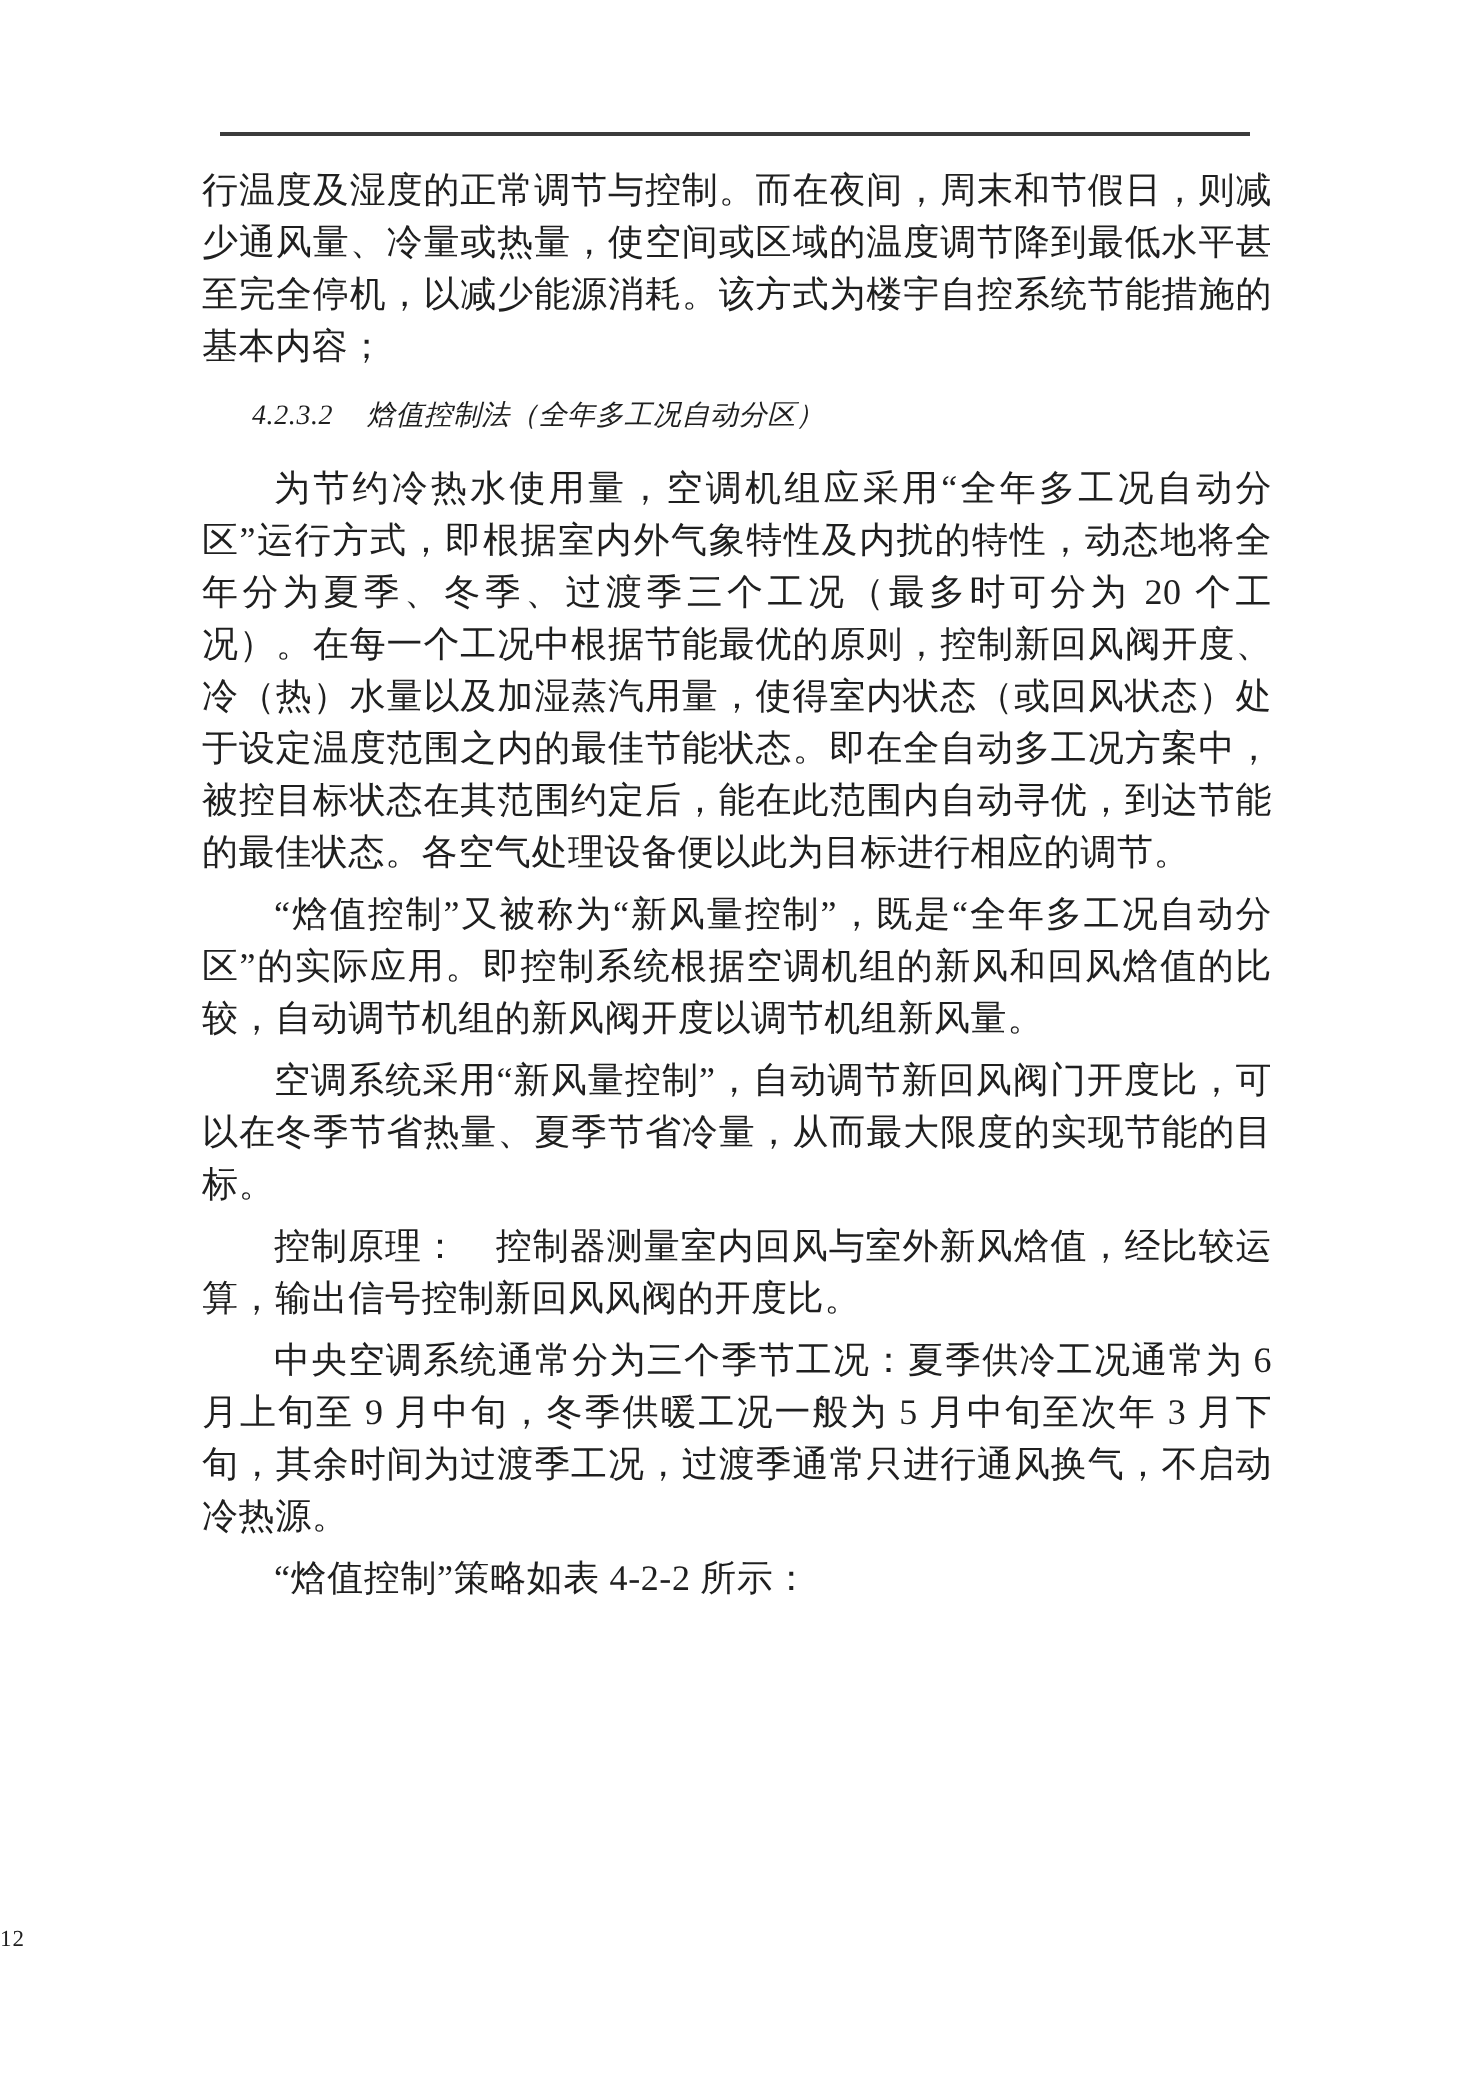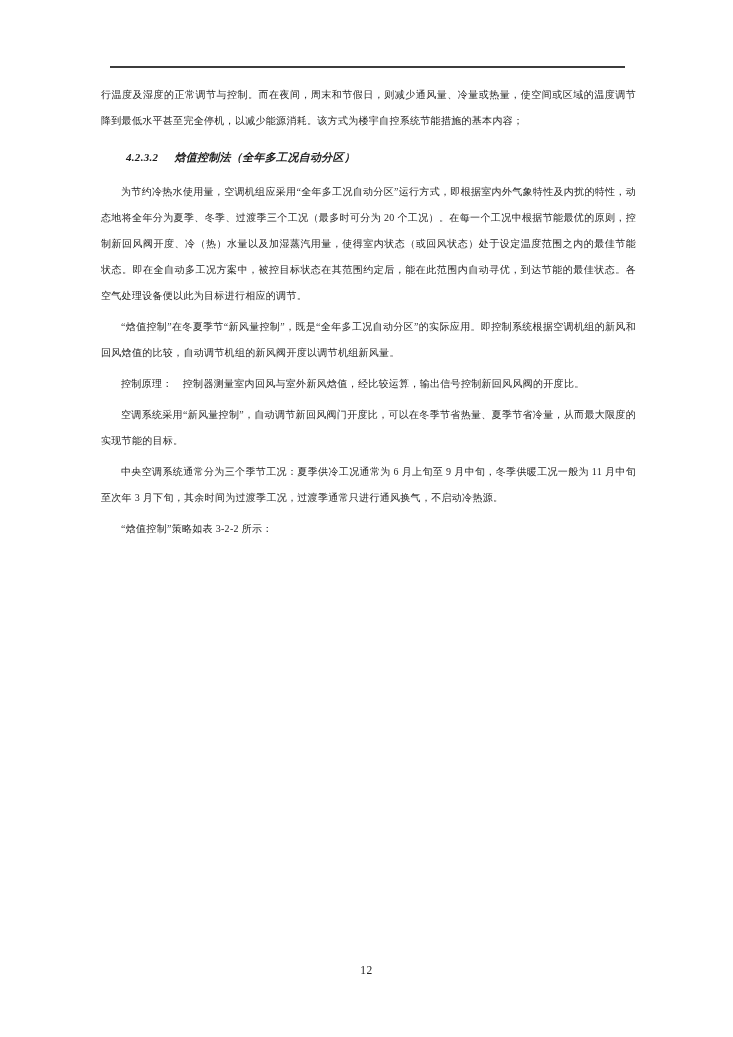--- a/index.html
+++ b/index.html
@@ -26,43 +26,43 @@
     width:515px;height:2px;
     background:var(--rule-color,#3c3c3c);
   }
   .content{
     position:absolute;
     left:101px;top:82px;
     width:548px;
   }
   .para{
     margin:0 13px 5px 0;
-    font-size:10px;
+    font-size:18px;
     line-height:26px;
     letter-spacing:0.3px;
     text-align:justify;
     text-indent:2em;
     font-family:Liberation Serif, serif;
   }
   .para.no-indent{text-indent:0;}
   .heading{
     margin:10px 0 9px 0;
     padding-left:25px;
-    font-size:11px;
+    font-size:14px;
     line-height:26px;
-    font-weight:700;
+    font-weight:400;
     font-style:italic;
     letter-spacing:0.3px;
   }
   .heading-num{margin-right:13px;}
   .footer{
     position:absolute;
     left:0;top:960px;
     width:733px;
-    text-align:center;
+    text-align:left;
   }
   .page-number{
     font-size:11.5px;
     letter-spacing:0.5px;
   }
 </style>
 </head>
 <body>
 
 <div class="page">
@@ -72,25 +72,25 @@
   <main class="content">
 
     <p class="para no-indent">行温度及湿度的正常调节与控制。而在夜间，周末和节假日，则减少通风量、冷量或热量，使空间或区域的温度调节降到最低水平甚至完全停机，以减少能源消耗。该方式为楼宇自控系统节能措施的基本内容；</p>
 
     <h3 class="heading">
       <span class="heading-num">4.2.3.2</span>
       <span class="heading-title">焓值控制法（全年多工况自动分区）</span>
     </h3>
 
     <p class="para">为节约冷热水使用量，空调机组应采用“全年多工况自动分区”运行方式，即根据室内外气象特性及内扰的特性，动态地将全年分为夏季、冬季、过渡季三个工况（最多时可分为 20 个工况）。在每一个工况中根据节能最优的原则，控制新回风阀开度、冷（热）水量以及加湿蒸汽用量，使得室内状态（或回风状态）处于设定温度范围之内的最佳节能状态。即在全自动多工况方案中，被控目标状态在其范围约定后，能在此范围内自动寻优，到达节能的最佳状态。各空气处理设备便以此为目标进行相应的调节。</p>
-    <p class="para">“焓值控制”在冬夏季节“新风量控制”，既是“全年多工况自动分区”的实际应用。即控制系统根据空调机组的新风和回风焓值的比较，自动调节机组的新风阀开度以调节机组新风量。</p>
+    <p class="para">“焓值控制”又被称为“新风量控制”，既是“全年多工况自动分区”的实际应用。即控制系统根据空调机组的新风和回风焓值的比较，自动调节机组的新风阀开度以调节机组新风量。</p>
+    <p class="para">空调系统采用“新风量控制”，自动调节新回风阀门开度比，可以在冬季节省热量、夏季节省冷量，从而最大限度的实现节能的目标。</p>
     <p class="para">控制原理：　控制器测量室内回风与室外新风焓值，经比较运算，输出信号控制新回风风阀的开度比。</p>
-    <p class="para">空调系统采用“新风量控制”，自动调节新回风阀门开度比，可以在冬季节省热量、夏季节省冷量，从而最大限度的实现节能的目标。</p>
-    <p class="para">中央空调系统通常分为三个季节工况：夏季供冷工况通常为 6 月上旬至 9 月中旬，冬季供暖工况一般为 11 月中旬至次年 3 月下旬，其余时间为过渡季工况，过渡季通常只进行通风换气，不启动冷热源。</p>
-    <p class="para">“焓值控制”策略如表 3-2-2 所示：</p>
+    <p class="para">中央空调系统通常分为三个季节工况：夏季供冷工况通常为 6 月上旬至 9 月中旬，冬季供暖工况一般为 5 月中旬至次年 3 月下旬，其余时间为过渡季工况，过渡季通常只进行通风换气，不启动冷热源。</p>
+    <p class="para">“焓值控制”策略如表 4-2-2 所示：</p>
 
   </main>
 
   <footer class="footer">
     <span class="page-number">12</span>
   </footer>
 
 </div>
 
 </body></html>

